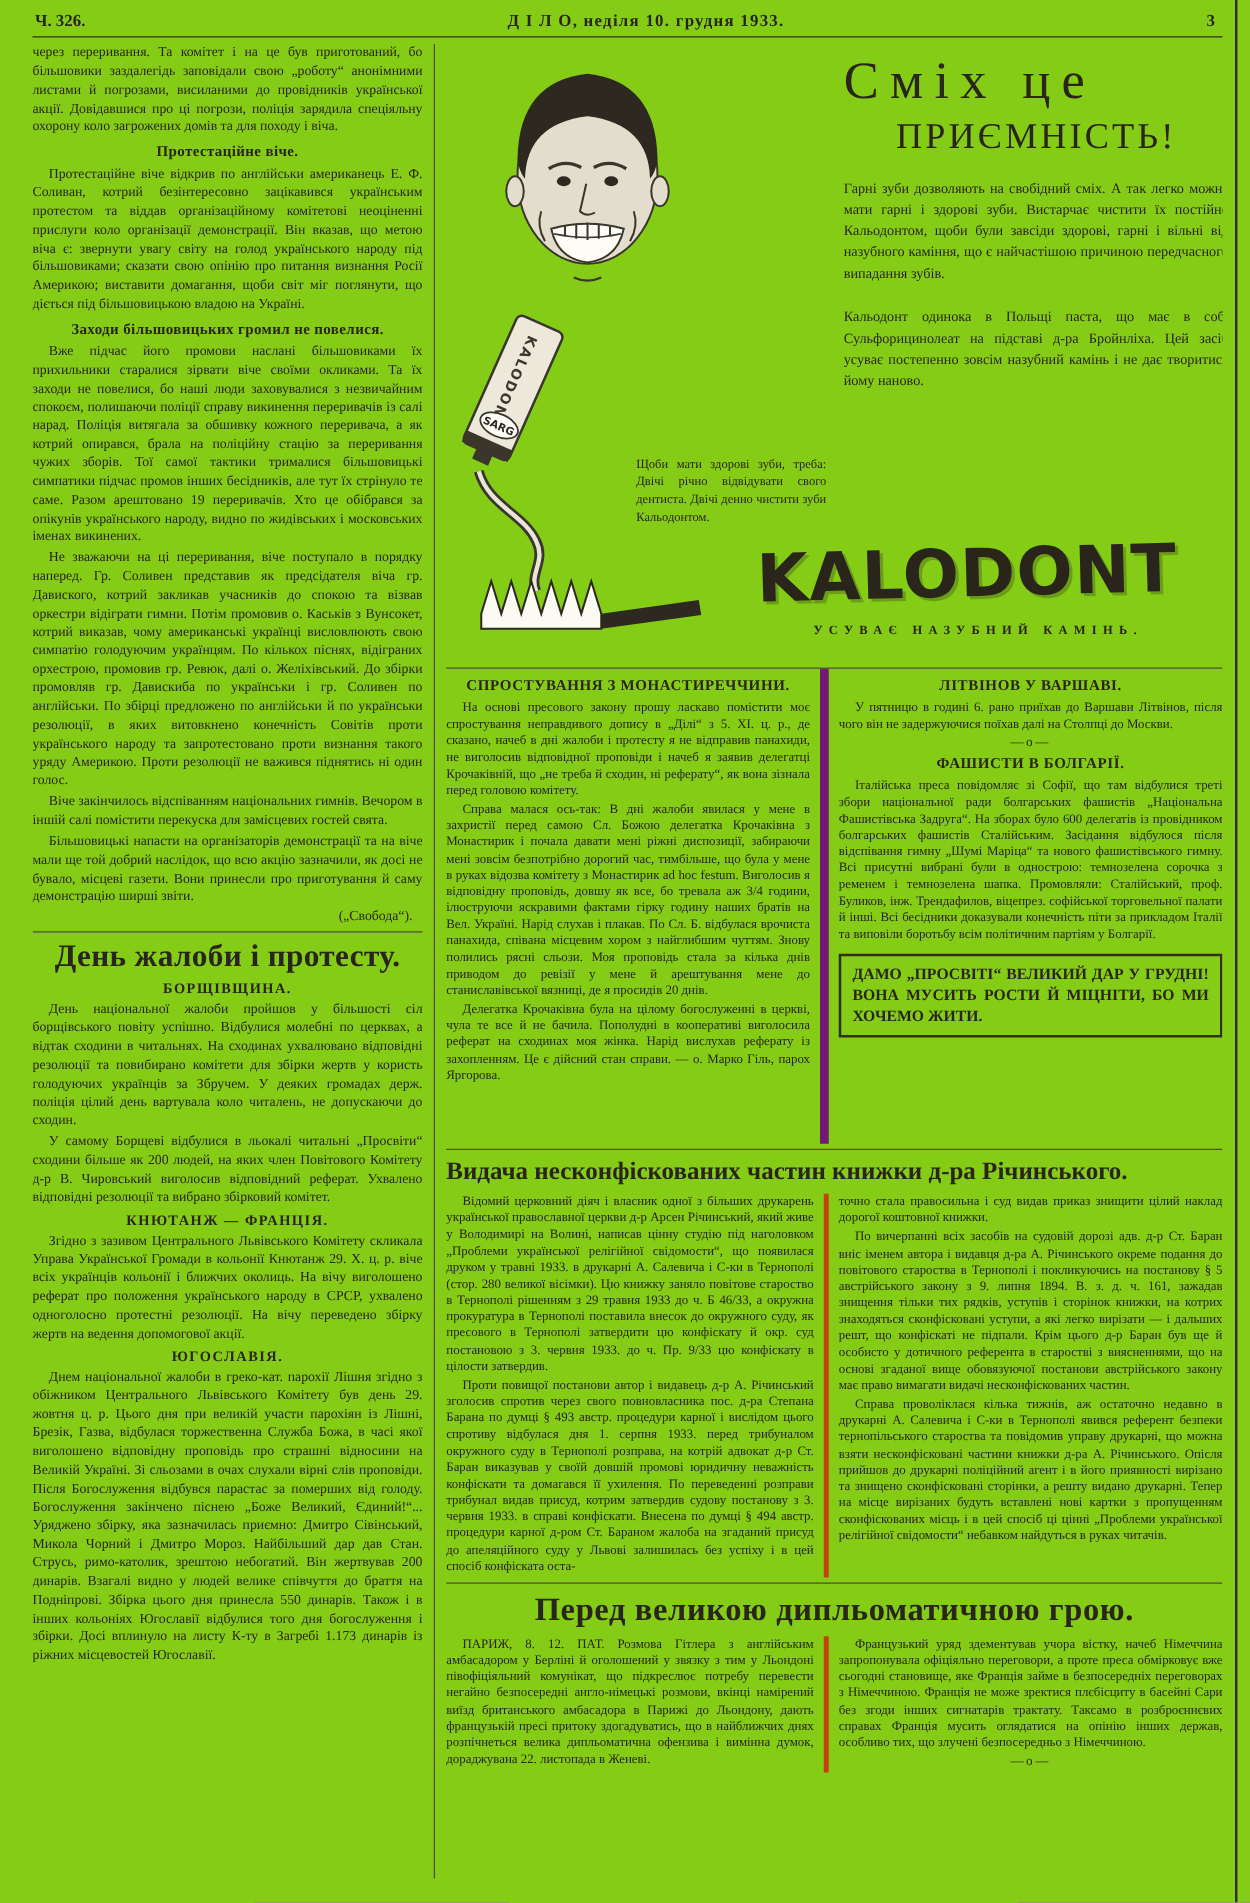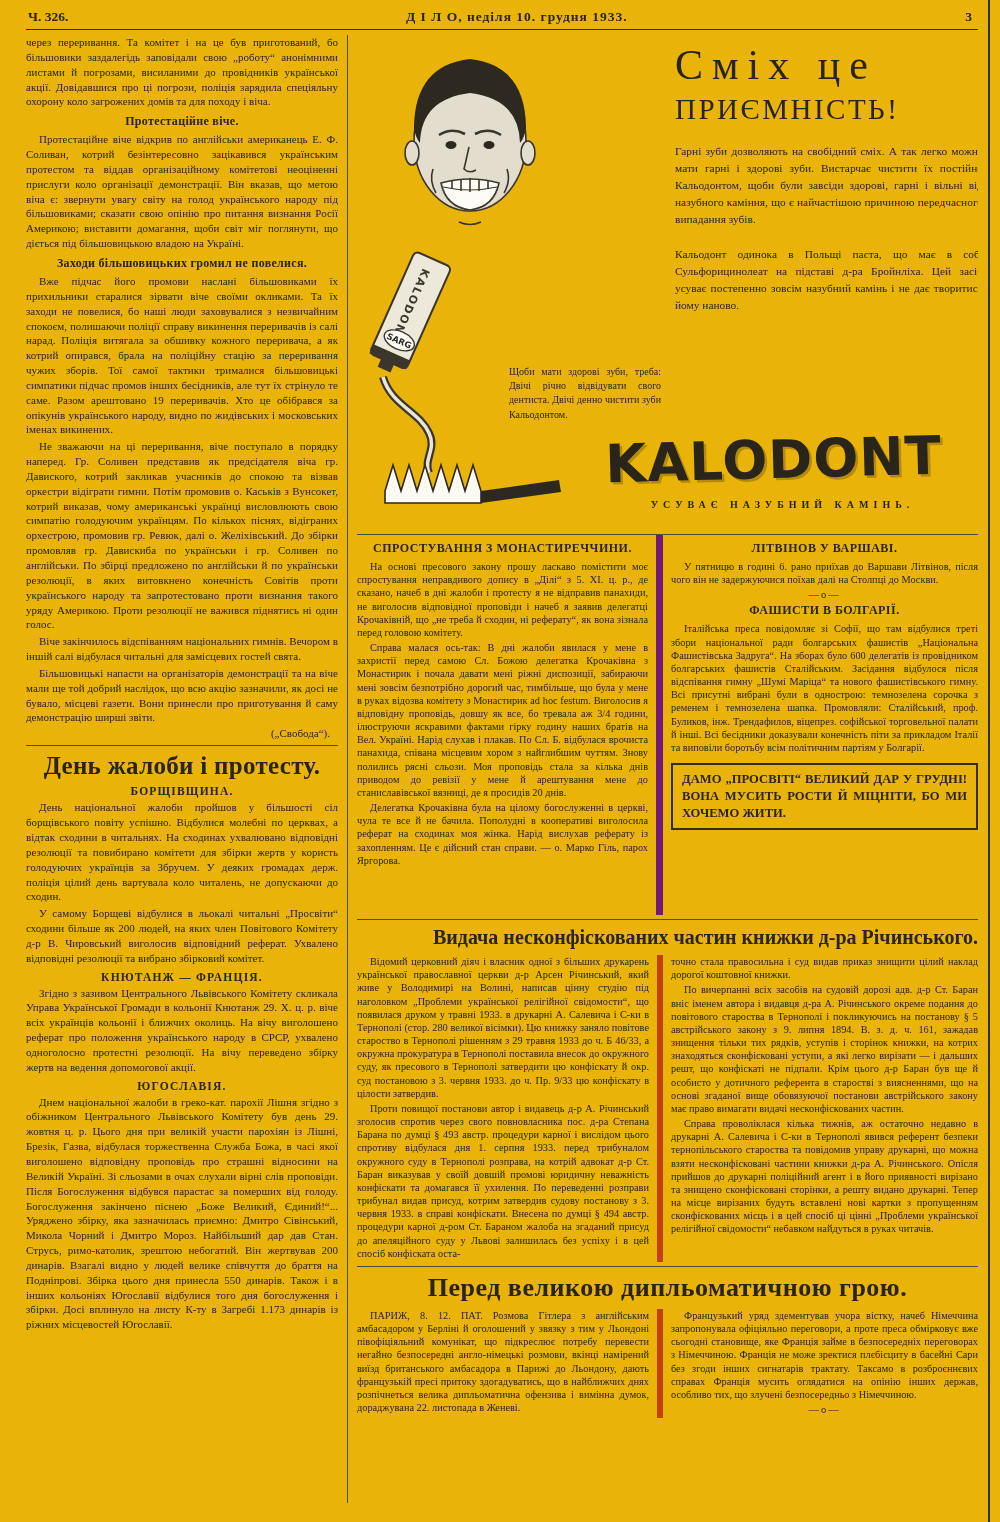--- a/index.html
+++ b/index.html
@@ -1,21 +1,21 @@
 <!DOCTYPE html>
 <html><head>
 <meta charset="utf-8">
 <style>
   * { box-sizing: border-box; }
   html,body { margin:0; padding:0; background:#8f8b80; }
   .page {
     position: relative;
     width: 1000px; height: 1522px;
     margin: 0 auto;
-    background: #eab308;
+    background: #84cc16;
     color: #2a251b;
     font-family: "Liberation Serif", "DejaVu Serif", serif;
     padding: 8px 22px 10px 26px;
     overflow: hidden;
   }
   .edge-line { position:absolute; top:0; bottom:0; right:10px; width:2px; background:#332e24; }
 
   
   .masthead {
     display:flex; justify-content:space-between; align-items:baseline;
@@ -40,21 +40,21 @@
   h4.place-head { font-size:11.5px; text-align:center; letter-spacing:1.2px; margin:5px 0 3px; }
   .rule { border-top:1px solid #514b3e; margin:6px 0 2px; }
   .divider-o { text-align:center; font-size:10.5px; letter-spacing:2px; margin:3px 0; }
 
   
   .ad { position:relative; height:500px; border-bottom:1px solid #514b3e; flex:0 0 auto; }
   .ad-illustration { position:absolute; left:0; top:4px; width:225px; height:480px; }
   .ad-caption { position:absolute; left:152px; top:320px; width:152px; font-size:10px; line-height:1.42; text-align:justify; }
   .ad-text { position:absolute; left:318px; top:6px; width:308px; }
   .ad-headline1 { font-size:42px; letter-spacing:9px; text-align:left; }
-  .ad-headline2 { font-size:29px; letter-spacing:2.5px; text-align:left; margin-top:4px; }
+  .ad-headline2 { font-size:29px; letter-spacing:2.5px; text-align:center; margin-top:4px; }
   .ad-body { font-size:11.4px; line-height:1.5; text-align:justify; margin:17px 0 0; }
   .ad-brand {
     position:absolute; left:212px; right:0; top:394px; text-align:center;
     font-family:"DejaVu Sans", sans-serif; font-weight:bold; font-size:53px;
     letter-spacing:1px; transform:rotate(-1.5deg);
     color:#2a251b; text-shadow:2.5px 2.5px 0 rgba(42,37,27,.28);
   }
   .ad-tagline { position:absolute; left:238px; right:8px; top:464px; text-align:center; font-weight:bold; font-size:10px; letter-spacing:5px; }
 
   
@@ -63,24 +63,24 @@
   .right-col { flex:1; padding:4px 0 4px 8px; }
   h3.art-head { font-size:12px; text-align:center; letter-spacing:.5px; margin:2px 0 4px; }
 
   .slogan-box {
     border:2px solid #332e24; padding:6px 9px; margin-top:9px;
     font-weight:bold; font-size:12.6px; line-height:1.35; text-align:justify;
   }
 
   
   .section { border-top:1px solid #514b3e; padding-top:4px; margin-top:4px; flex:0 0 auto; }
-  h2.section-head { font-size:20px; text-align:right; margin:2px 0 6px; }
+  h2.section-head { font-size:20px; text-align:left; margin:2px 0 6px; }
   h2.dip-head { font-size:26px; text-align:center; margin:2px 0 6px; letter-spacing:.5px; }
   .section-cols { display:flex; }
-  .sec-col1 { width:306px; min-width:306px; padding-right:8px; border-right:6px solid #c2410c; }
+  .sec-col1 { width:306px; min-width:306px; padding-right:8px; border-right:4px solid #c2410c; }
   .sec-col2 { flex:1; padding-left:8px; }
 
   svg text { font-family:"DejaVu Sans", sans-serif; }
 </style>
 </head>
 <body>
 
 <div class="page">
   <div class="edge-line"></div>
 
@@ -94,21 +94,21 @@
 
     <div class="col-left">
       <p class="body cont">через переривання. Та комітет і на це був приготований, бо більшовики заздалегідь заповідали свою „роботу“ анонімними листами й погрозами, висиланими до провідників української акції. Довідавшися про ці погрози, поліція зарядила спеціяльну охорону коло загрожених домів та для походу і віча.</p>
 
       <h3 class="subhead">Протестаційне віче.</h3>
       <p class="body">Протестаційне віче відкрив по англійськи американець Е. Ф. Соливан, котрий безінтересовно зацікавився українським протестом та віддав організаційному комітетові неоціненні прислуги коло організації демонстрації. Він вказав, що метою віча є: звернути увагу світу на голод українського народу під більшовиками; сказати свою опінію про питання визнання Росії Америкою; виставити домагання, щоби світ міг поглянути, що діється під більшовицькою владою на Україні.</p>
 
       <h3 class="subhead">Заходи більшовицьких громил не повелися.</h3>
       <p class="body">Вже підчас його промови наслані більшовиками їх прихильники старалися зірвати віче своїми окликами. Та їх заходи не повелися, бо наші люди заховувалися з незвичайним спокоєм, полишаючи поліції справу викинення переривачів із салі нарад. Поліція витягала за обшивку кожного переривача, а як котрий опирався, брала на поліційну стацію за переривання чужих зборів. Тої самої тактики трималися більшовицькі симпатики підчас промов інших бесідників, але тут їх стрінуло те саме. Разом арештовано 19 переривачів. Хто це обібрався за опікунів українського народу, видно по жидівських і московських іменах викинених.</p>
       <p class="body">Не зважаючи на ці переривання, віче поступало в порядку наперед. Гр. Соливен представив як предсідателя віча гр. Давиского, котрий закликав учасників до спокою та візвав оркестри відіграти гимни. Потім промовив о. Каськів з Вунсокет, котрий виказав, чому американські українці висловлюють свою симпатію голодуючим українцям. По кількох піснях, відіграних орхестрою, промовив гр. Ревюк, далі о. Желіхівський. До збірки промовляв гр. Давискиба по українськи і гр. Соливен по англійськи. По збірці предложено по англійськи й по українськи резолюції, в яких витовкнено конечність Совітів проти українського народу та запротестовано проти визнання такого уряду Америкою. Проти резолюції не важився піднятись ні один голос.</p>
-      <p class="body">Віче закінчилось відспіванням національних гимнів. Вечором в іншій салі відбулася читальні для замісцевих гостей свята.</p>
+      <p class="body">Віче закінчилось відспіванням національних гимнів. Вечором в іншій салі помістити перекуска для замісцевих гостей свята.</p>
       <p class="body">Більшовицькі напасти на організаторів демонстрації та на віче мали ще той добрий наслідок, що всю акцію зазначили, як досі не бувало, місцеві газети. Вони принесли про приготування й саму демонстрацію ширші звіти.</p>
       <p class="signature">(„Свобода“).</p>
 
       <div class="rule"></div>
       <h2 class="big-head">День жалоби і протесту.</h2>
 
       <h4 class="place-head">БОРЩІВЩИНА.</h4>
       <p class="body">День національної жалоби пройшов у більшості сіл борщівського повіту успішно. Відбулися молебні по церквах, а відтак сходини в читальнях. На сходинах ухвалювано відповідні резолюції та повибирано комітети для збірки жертв у користь голодуючих українців за Збручем. У деяких громадах держ. поліція цілий день вартувала коло читалень, не допускаючи до сходин.</p>
       <p class="body">У самому Борщеві відбулися в льокалі читальні „Просвіти“ сходини більше як 200 людей, на яких член Повітового Комітету д-р В. Чировський виголосив відповідний реферат. Ухвалено відповідні резолюції та вибрано збірковий комітет.</p>
 

